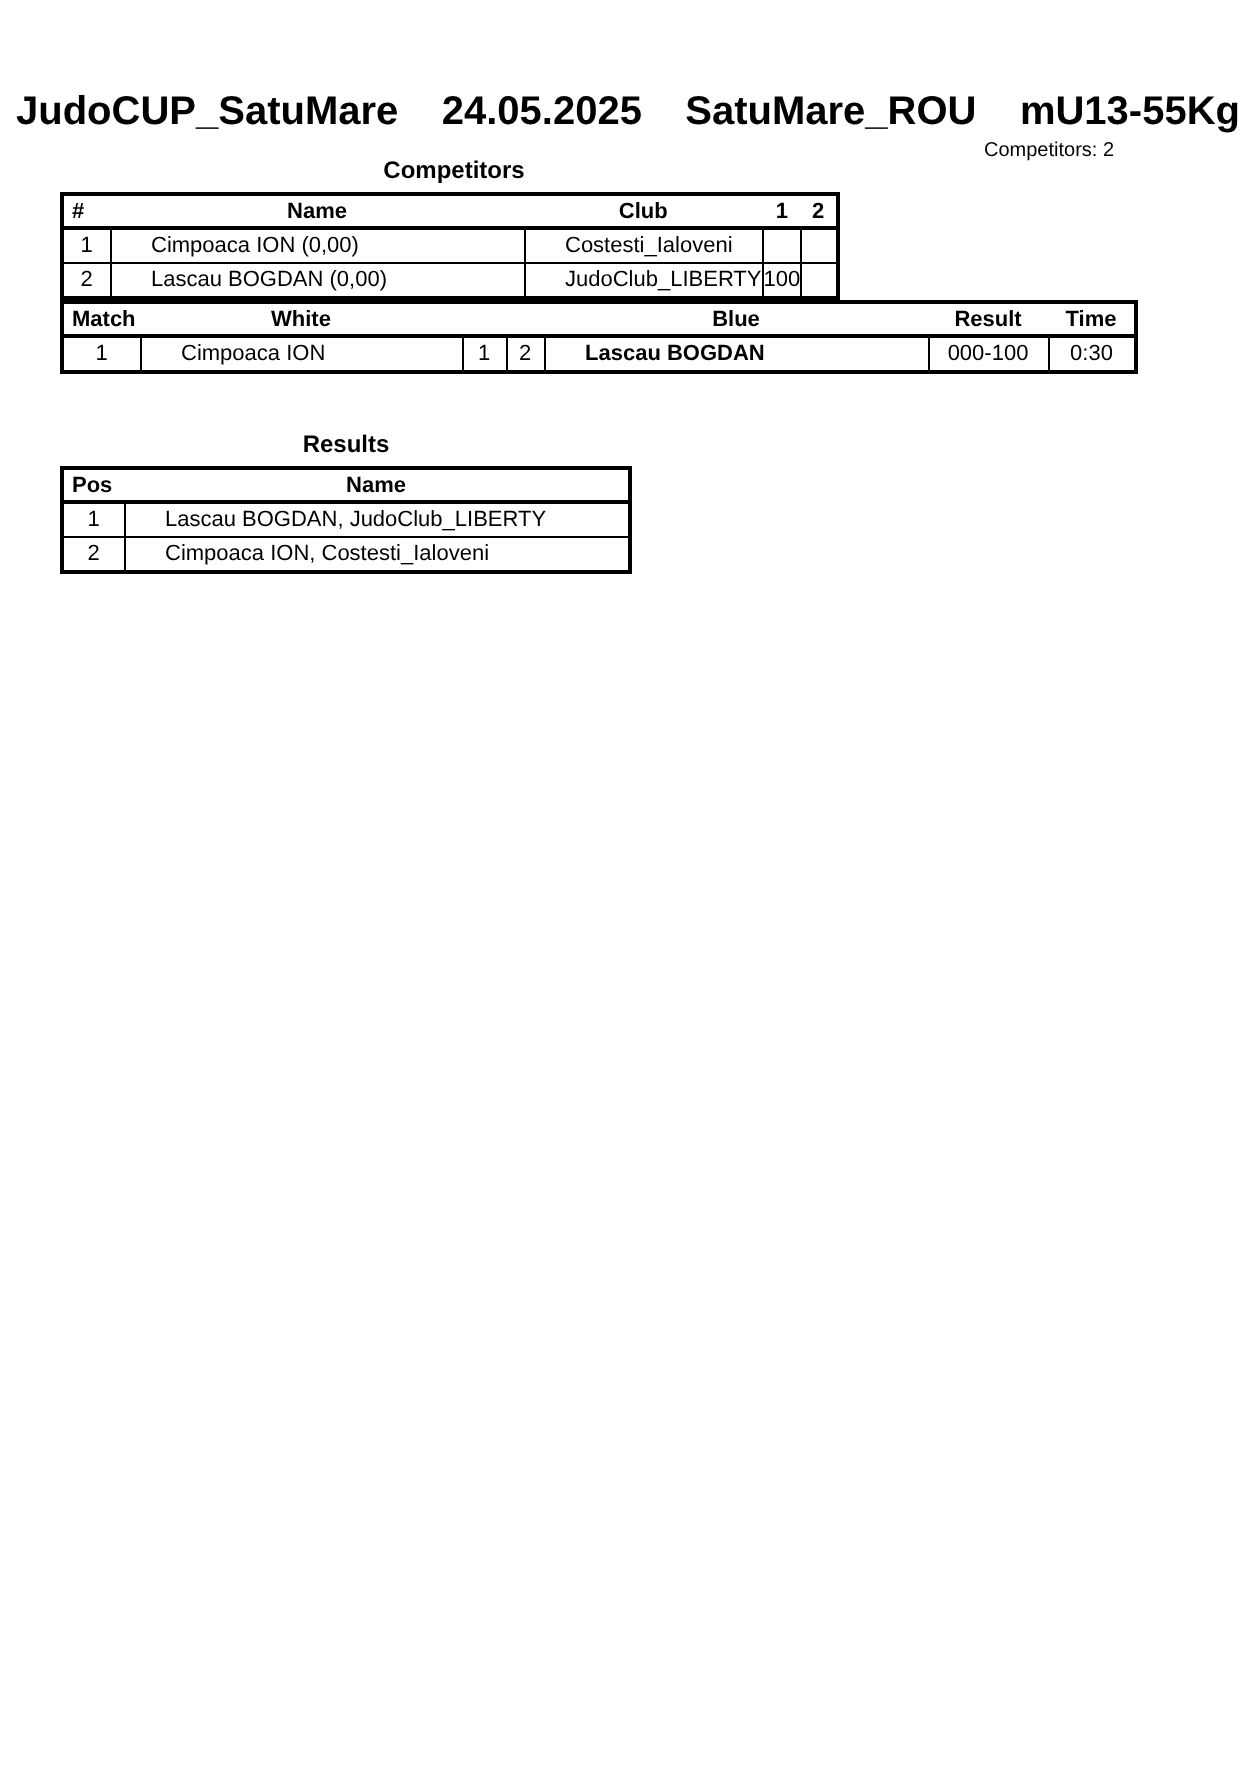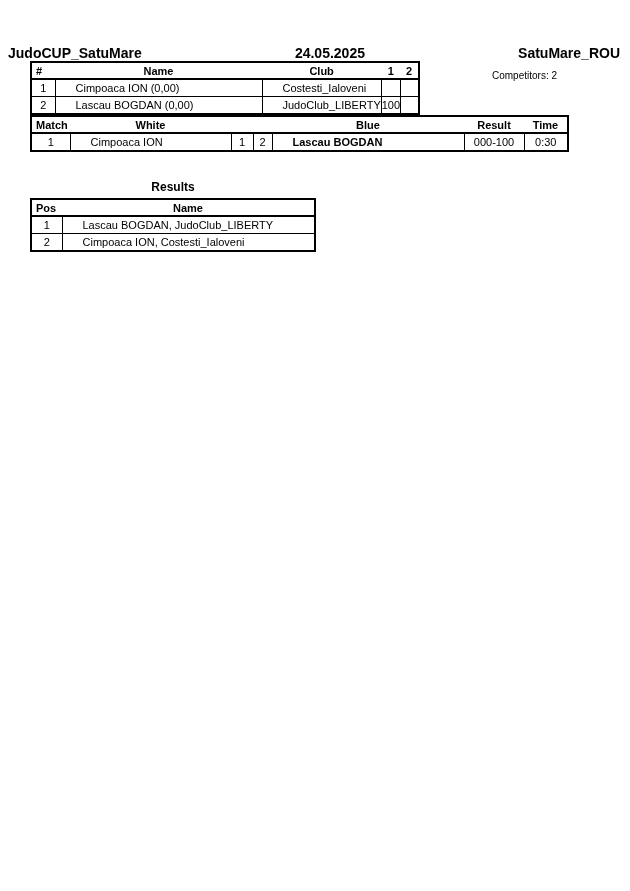--- a/index.html
+++ b/index.html
@@ -15,21 +15,21 @@
     color: #000000;
     font-family: "Liberation Sans", sans-serif;
     overflow: hidden;
   }
   
   .title-row {
     display: flex;
     justify-content: space-between;
     align-items: baseline;
     margin: 45px 10px 0 8px;
-    font-size: 14px;
+    font-size: 20px;
     font-weight: bold;
     white-space: nowrap;
   }
   .competitors-note {
     position: absolute;
     top: 70px;
     left: 492px;
     font-size: 10px;
   }
   
@@ -87,24 +87,26 @@
 </style>
 </head>
 <body>
 
 <div class="page">
 
   <div class="title-row">
     <span>JudoCUP_SatuMare</span>
     <span>24.05.2025</span>
     <span>SatuMare_ROU</span>
+    <span>mU13-55Kg</span>
   </div>
 
   <div class="competitors-note">Competitors: 2</div>
 
+  <div class="section-heading heading-competitors">Competitors</div>
   <div class="tables-row">
     <table class="grid">
       <colgroup>
         <col style="width:24px">
           <col style="width:207px">
           <col style="width:119px">
           <col style="width:18px">
           <col style="width:18px">
       </colgroup>
       <thead>

